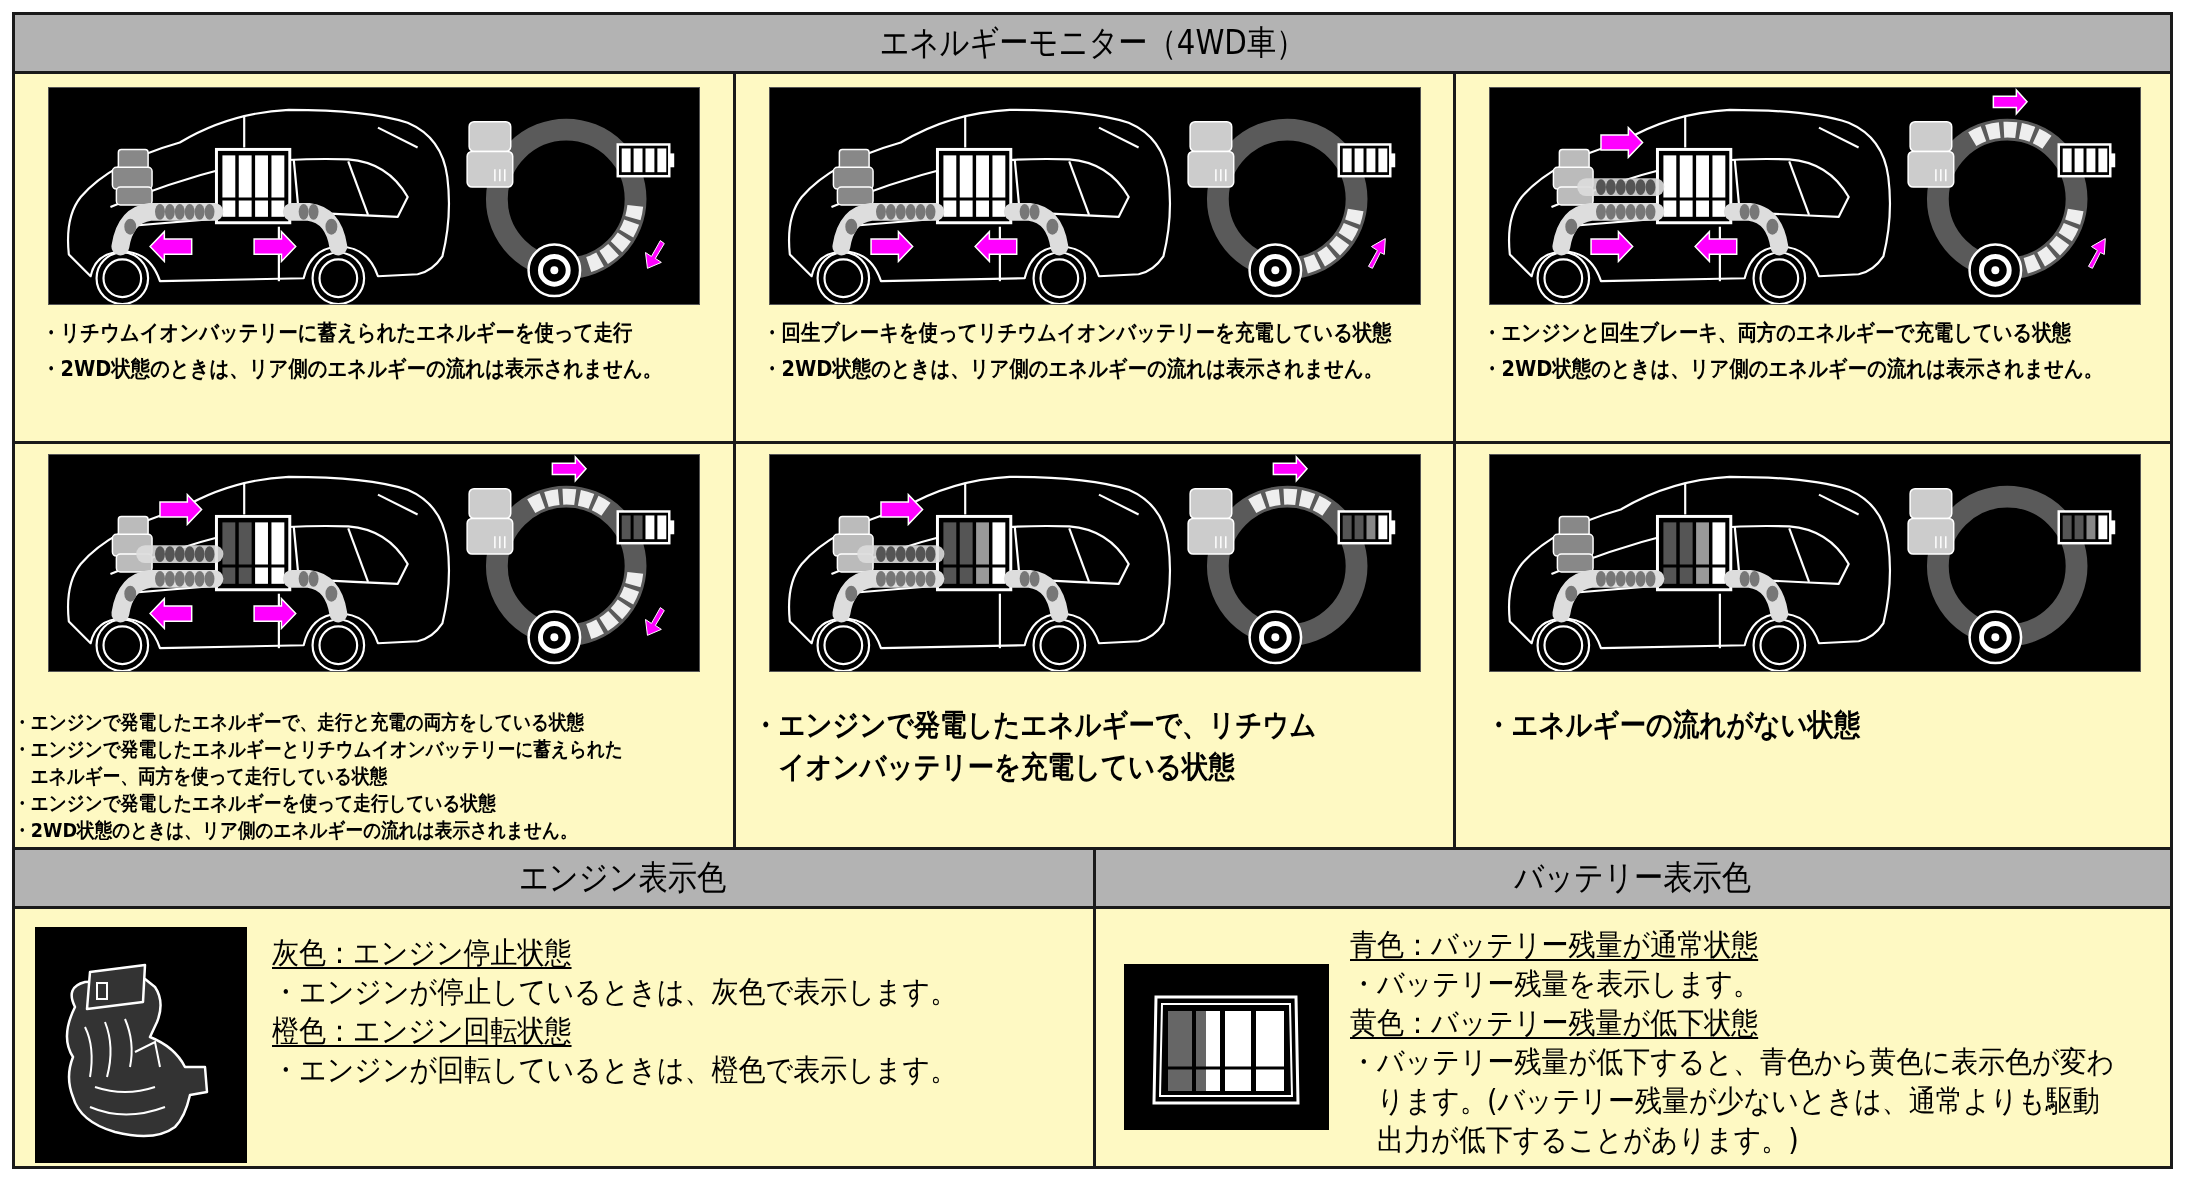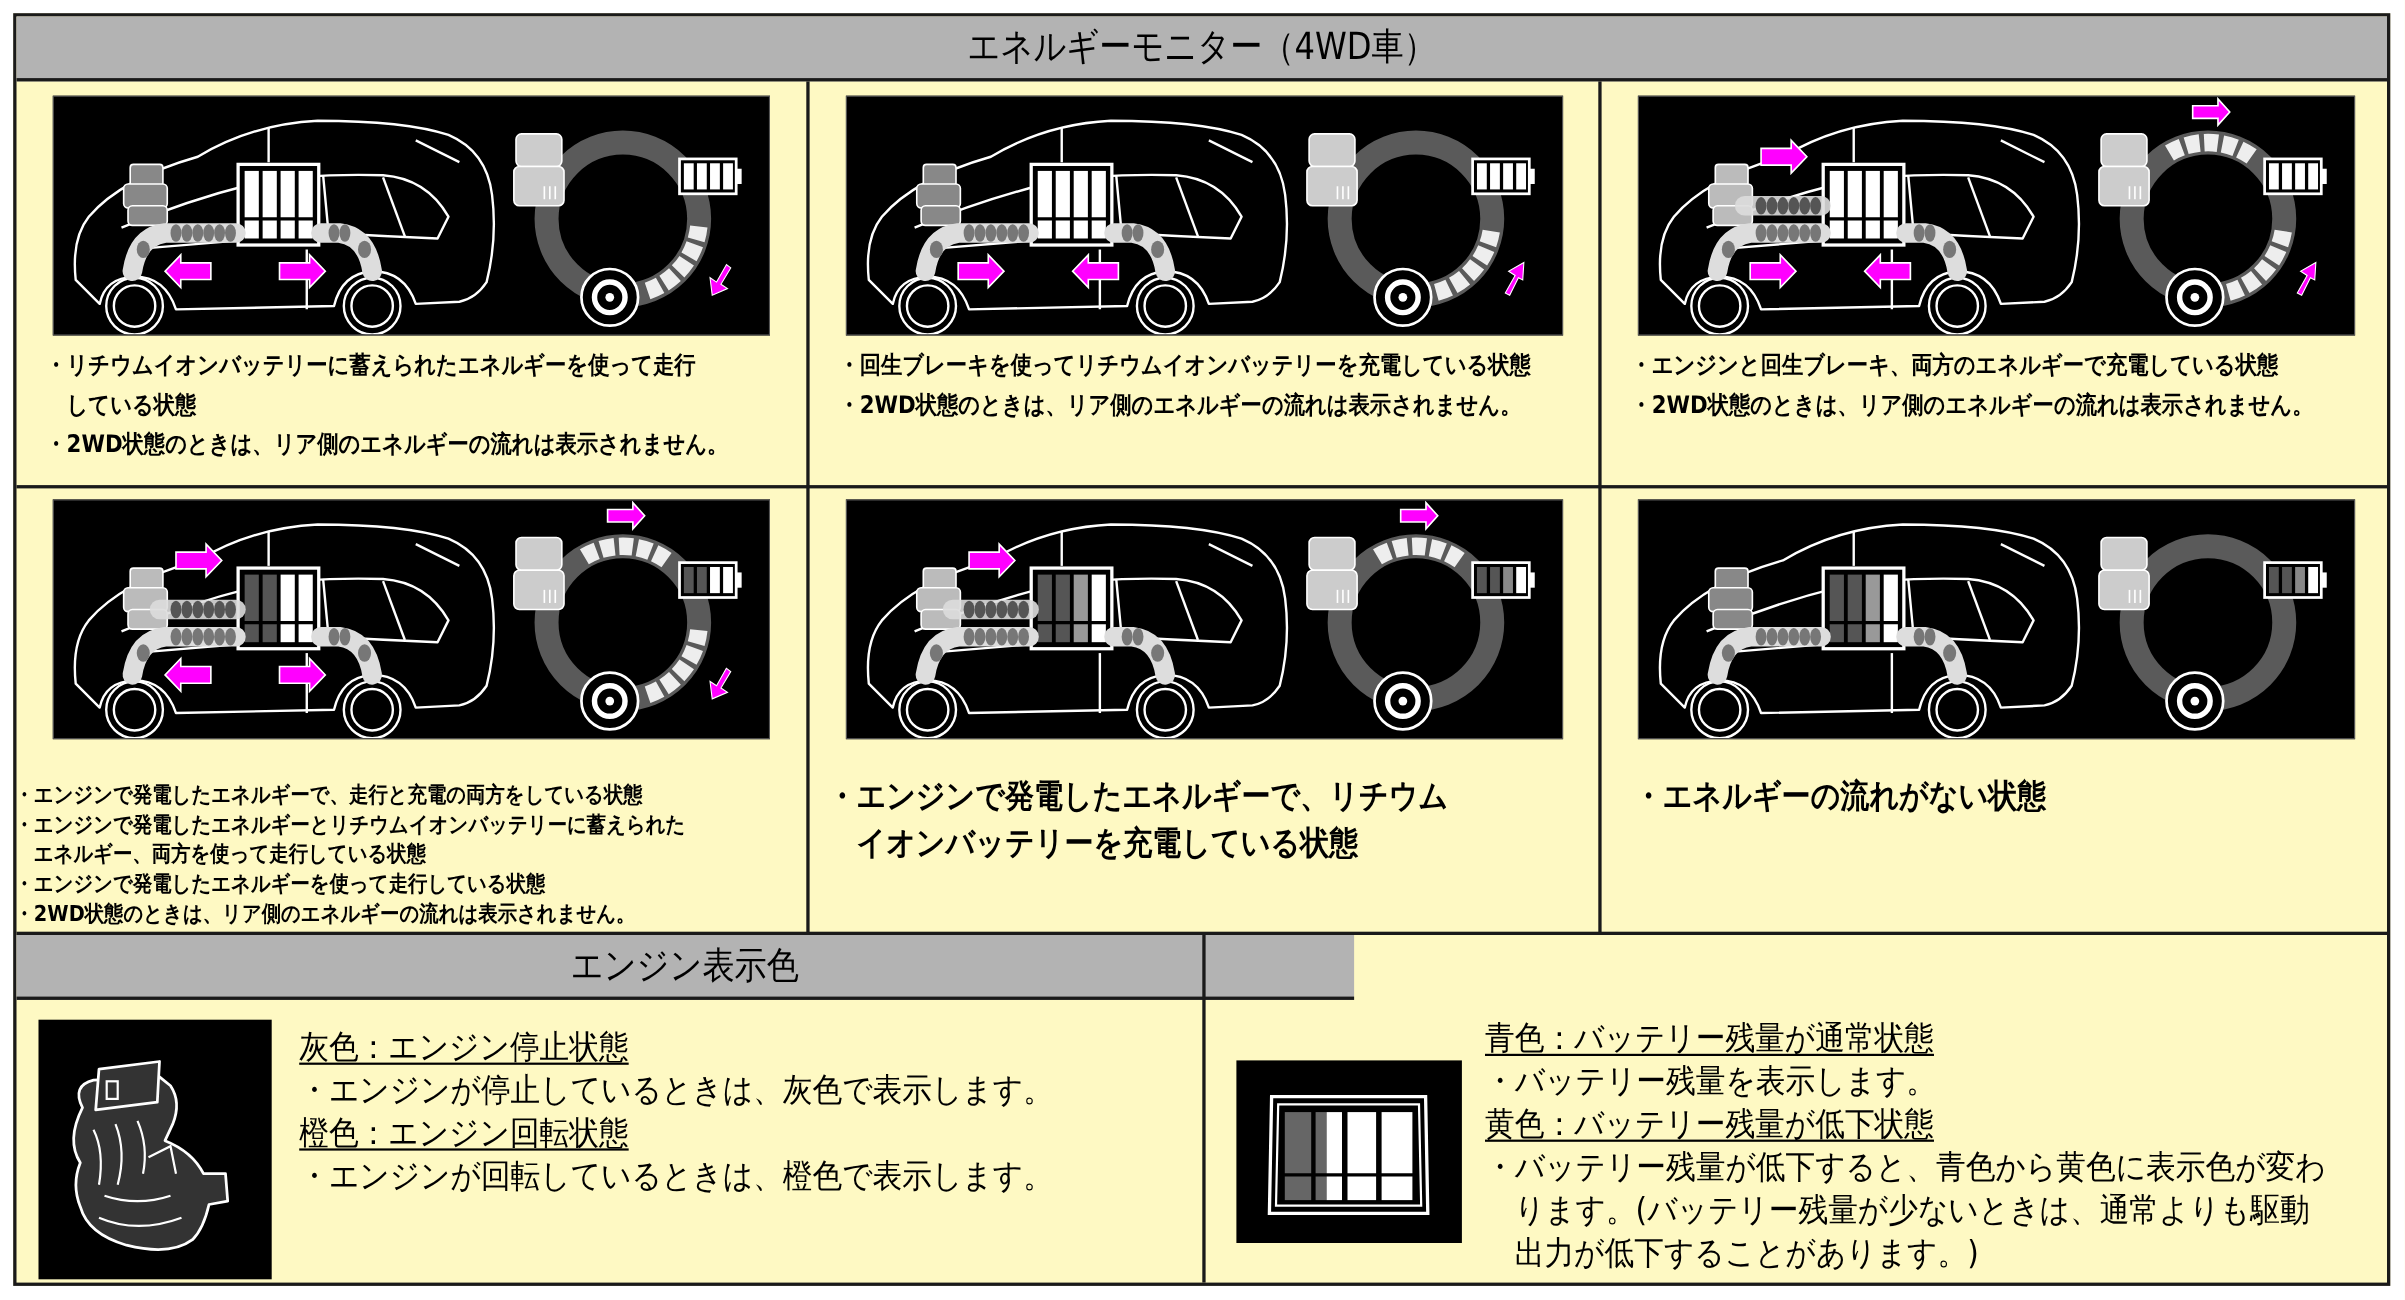--- a/index.html
+++ b/index.html
@@ -107,21 +107,20 @@
           <rect x="600" y="61" width="9" height="24" fill="#fff"></rect>
           <rect x="612" y="61" width="9" height="24" fill="#fff"></rect>
           <circle cx="508" cy="184" r="26" fill="#000" stroke="#fff" stroke-width="2.5"></circle>
       <circle cx="508" cy="184" r="14" fill="none" stroke="#fff" stroke-width="5"></circle>
       <circle cx="508" cy="184" r="4" fill="#fff"></circle>
           <path d="M615 154 L606 170 L600 166 L602 182 L616 176 L610 172 L619 157 Z" fill="#ff00ff" stroke="#fff" stroke-width="1"></path>
         </svg>
     </div>
     <div class="desc" style="left:42px;top:238px;">
       <span class="b"><span>・リチウムイオンバッテリーに蓄えられたエネルギーを使って走行</span></span>
-      <span class="b"><span>　している状態</span></span>
       <span class="b"><span>・2WD状態のときは、リア側のエネルギーの流れは表示されません。</span></span>
     </div>
   </div>
 
   <div class="cell" style="left:721px;top:62px;width:717px;height:364px;">
     <div class="panel" style="left:33px;top:10px;width:652px;height:218px;">
       <svg viewBox="0 0 652 218" id="svg1">
           <g fill="none" stroke="#fff" stroke-width="2.2" stroke-linejoin="round">
       <path d="M18 168 Q14 130 30 110 Q60 75 130 55 Q180 25 240 22 Q320 22 360 35 Q395 50 400 90 Q405 130 395 170 Q385 185 370 188 L330 190 Q320 160 290 160 Q262 162 255 192 L110 195 Q100 165 72 165 Q45 166 40 190 Z"></path>
       <path d="M60 120 Q120 95 180 80 Q230 70 300 72 Q340 75 360 110 L350 130 Q300 128 250 125 L70 140"></path>
@@ -521,20 +520,23 @@
     </div>
     <div class="desc large" style="left:45px;top:260px;">
       <span class="b"><span>・エネルギーの流れがない状態</span></span>
     </div>
   </div>
 
   <div class="hline" style="left:0;top:832px;width:2155px;"></div>
   <div class="hdr" style="left:0;top:835px;width:1216px;height:59px;">
     <span>エンジン表示色</span>
   </div>
+  <div class="hdr" style="left:1081px;top:835px;width:1074px;height:59px;">
+    <span>バッテリー表示色</span>
+  </div>
   <div class="vline" style="left:1078px;top:835px;height:316px;"></div>
 
   <div class="icon-box" style="left:20px;top:912px;width:212px;height:236px;">
     <svg viewBox="0 0 212 236" width="212" height="236">
       <g fill="#333" stroke="#fff" stroke-width="2.5" stroke-linejoin="round">
         <path d="M40 80 Q30 60 50 55 L110 52 L120 60 Q130 75 122 95 L115 110 Q140 120 150 140 L170 140 L172 165 L155 168 Q150 190 140 200 Q120 215 80 205 Q45 195 38 170 Q30 150 38 130 Q25 110 40 80 Z"></path>
         <path d="M55 45 L110 38 L108 75 L52 82 Z"></path>
       </g>
       <g fill="none" stroke="#fff" stroke-width="2">
         <rect x="62" y="56" width="10" height="16"></rect>

